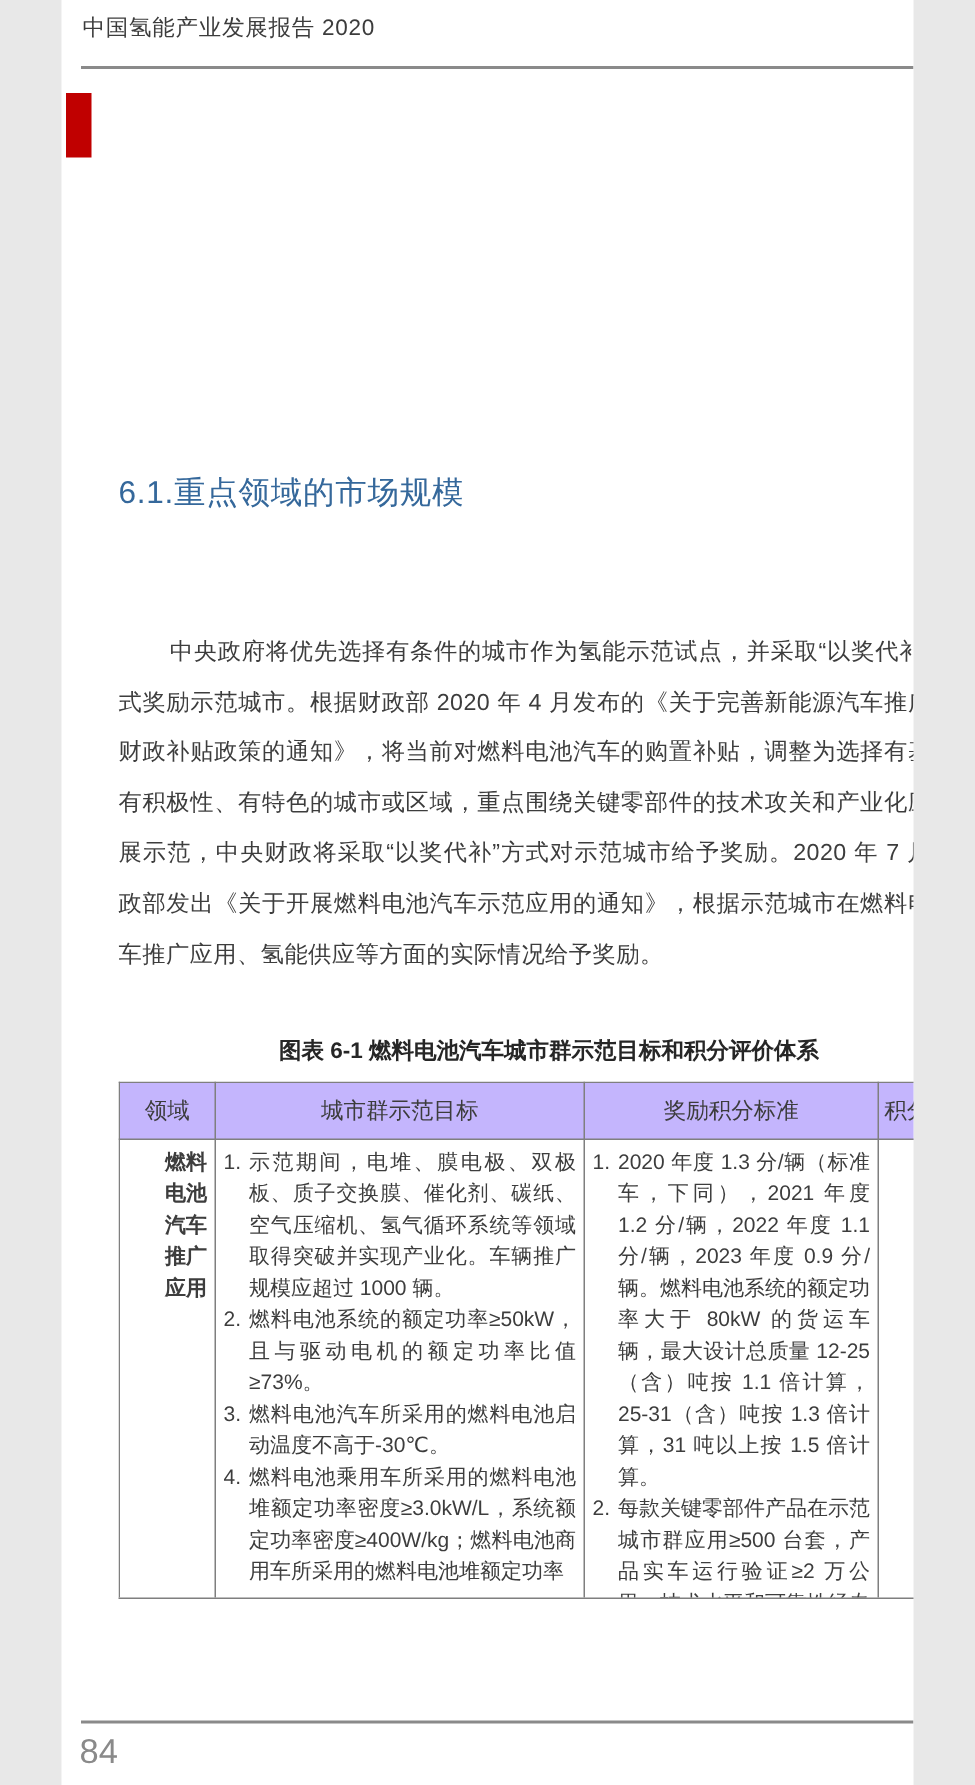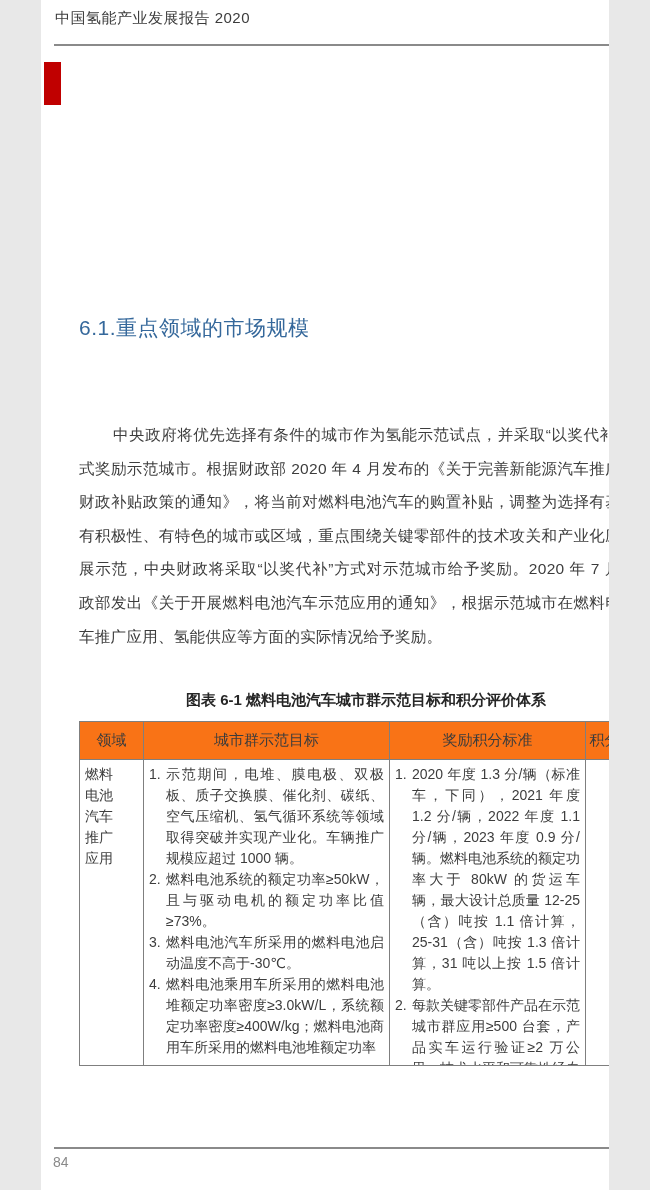--- a/index.html
+++ b/index.html
@@ -55,32 +55,32 @@
     text-align:center;font-weight:bold;font-size:15px;color:#262626;
   }
   .table-wrap{
     position:absolute;left:38px;top:721px;width:574px;height:344px;
     overflow:hidden;border-bottom:1px solid #7f7f7f;
   }
   table.spec{
     width:574px;border-collapse:collapse;table-layout:fixed;
   }
   table.spec th{
-    background:#f97316;border:1px solid #7f7f7f;
+    background:#c4b5fd;border:1px solid #7f7f7f;
     font-weight:normal;font-size:15px;color:#3c3c3c;
     height:37px;text-align:center;padding:0;
   }
   table.spec td{
     border:1px solid #7f7f7f;vertical-align:top;
     padding:4px 5px 6px 5px;
     font-size:14px;line-height:21px;color:#3d3d3d;
   }
   td.domain-cell{
-    vertical-align:middle;text-align:left;
-    white-space:pre-line;font-size:14.5px;line-height:26px;
+    vertical-align:middle;text-align:right;
+    white-space:pre-line;font-size:14.5px;line-height:26px;font-weight:bold;
   }
   td.cap-cell{
     vertical-align:middle;text-align:right;font-size:15px;
   }
   ol.num-list{
     margin:0;padding:0;list-style:none;counter-reset:item;
   }
   ol.num-list li{
     counter-increment:item;position:relative;
     padding-left:17px;text-align:justify;
@@ -89,21 +89,21 @@
     content:counter(item) ".";
     position:absolute;left:0;top:0;
   }
   
   .doc-footer-rule{
     position:absolute;left:13px;right:0;top:1147px;
     height:2px;background:#8a8a8a;
   }
   .page-number{
     position:absolute;left:12px;top:1154px;
-    font-size:14px;color:#8a8a8a;
+    font-size:23px;color:#8a8a8a;
   }
 </style>
 </head>
 <body>
 
 <div class="page">
 
   <div class="doc-header-title">中国氢能产业发展报告 2020</div>
   <div class="doc-header-rule"></div>
 

